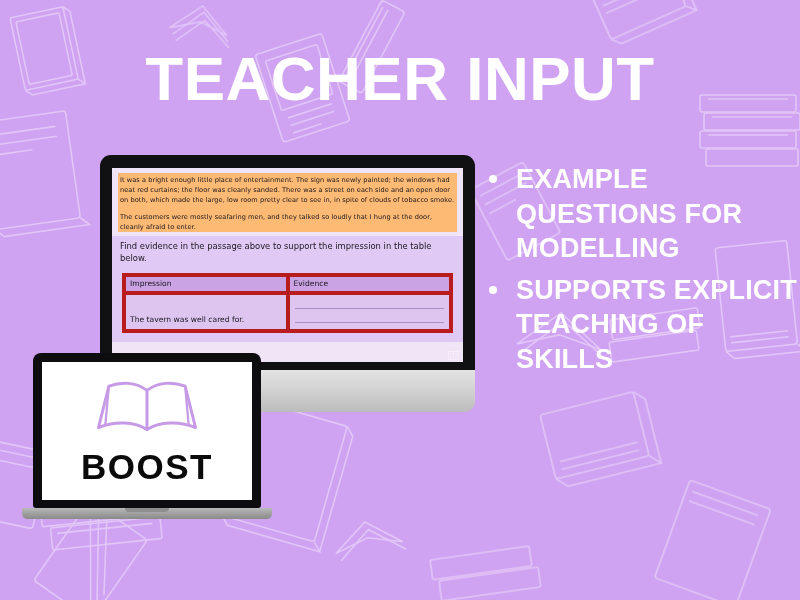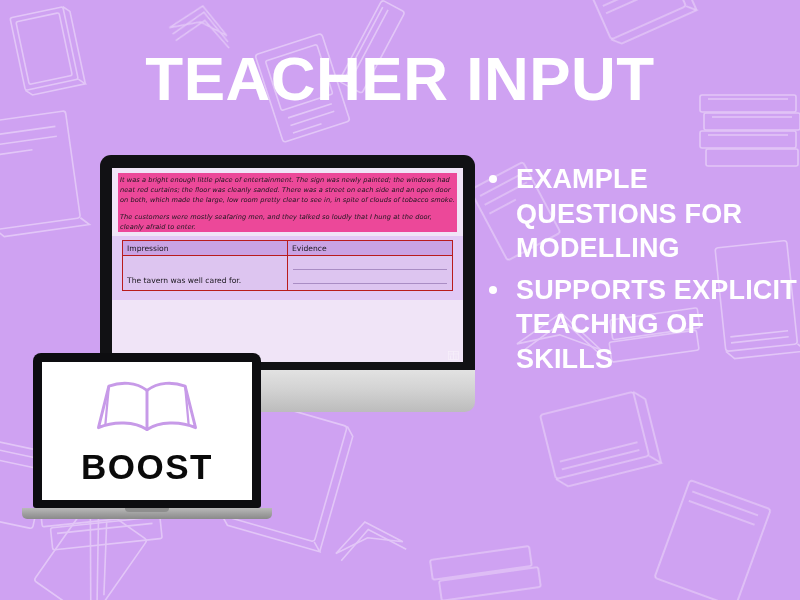--- a/index.html
+++ b/index.html
@@ -70,23 +70,22 @@
   #monitor-screen {
     width: 100%;
     height: 100%;
     background: #f0e4f7;
     overflow: hidden;
     position: relative;
     padding: 5px 6px 0 6px;
   }
 
   .passage-block {
-    background: #ec4899;
+    background: #fdba74;
     padding: 2px 2px 0 2px;
-    font-style: italic;
   }
   .passage-para {
     font-family: "DejaVu Sans", sans-serif;
     font-size: 6.6px;
     line-height: 1.52;
     color: #19161c;
     letter-spacing: 0.05px;
     margin-bottom: 7px;
     text-align: left;
   }
@@ -110,21 +109,21 @@
     padding: 4px 10px 9px 10px;
     flex: 1;
   }
   #answer-table {
     width: 100%;
     border-collapse: collapse;
     border: 1px solid #8d72ae;
     table-layout: fixed;
   }
   #answer-table th, #answer-table td {
-    border: 1px solid #b91c1c;
+    border: 4px solid #b91c1c;
     text-align: left;
     font-family: "DejaVu Sans", sans-serif;
     color: #1a161d;
     vertical-align: top;
   }
   #answer-table th {
     background: #c9a3e4;
     font-size: 7.6px;
     font-weight: normal;
     padding: 2.5px 4px;
@@ -402,20 +401,23 @@
   <div id="monitor">
 
     <div id="monitor-bezel">
       <div id="monitor-screen">
 
         <div class="passage-block">
           <p class="passage-para">It was a bright enough little place of entertainment. The sign was newly painted; the windows had neat red curtains; the floor was cleanly sanded. There was a street on each side and an open door on both, which made the large, low room pretty clear to see in, in spite of clouds of tobacco smoke.</p>
           <p class="passage-para">The customers were mostly seafaring men, and they talked so loudly that I hung at the door, cleanly afraid to enter.</p>
         </div>
 
+        <div id="question-band">
+          <div id="question-text">Find evidence in the passage above to support the impression in the table below.</div>
+        </div>
 
         <div id="table-area">
           <table id="answer-table">
             <thead>
               <tr>
                 <th>Impression</th>
                 <th>Evidence</th>
               </tr>
             </thead>
             <tbody>

